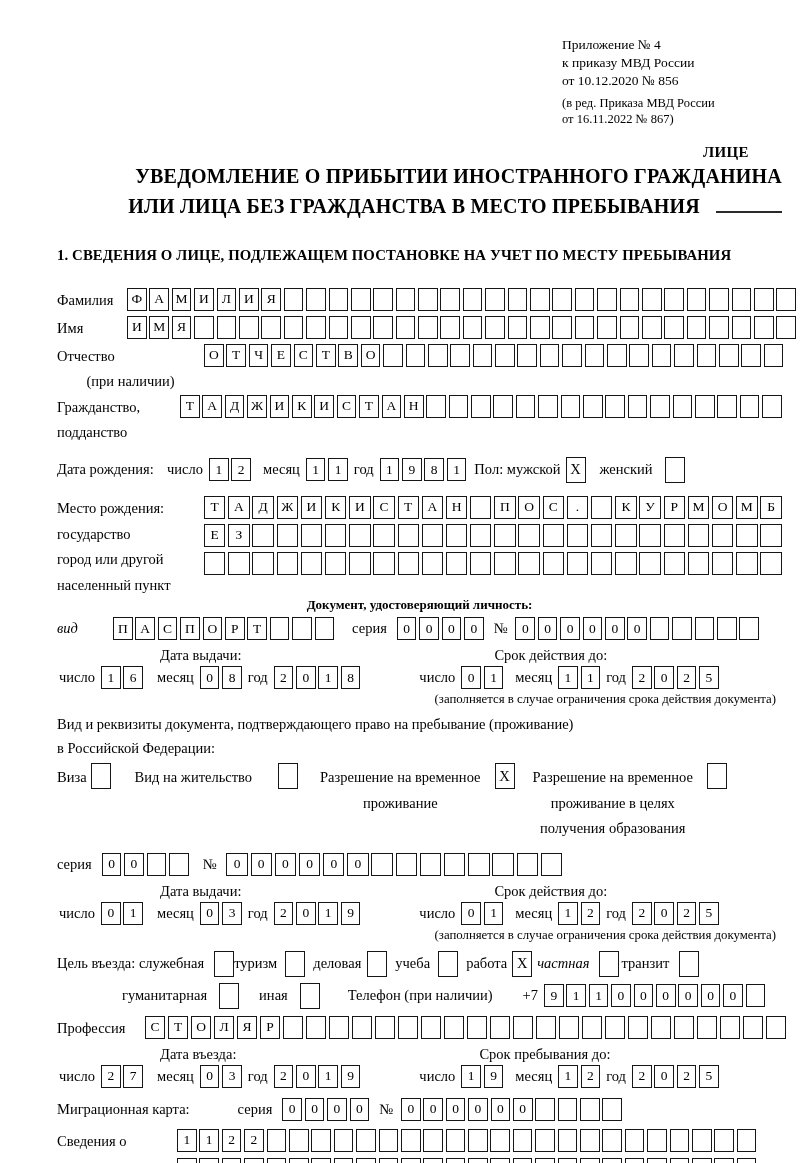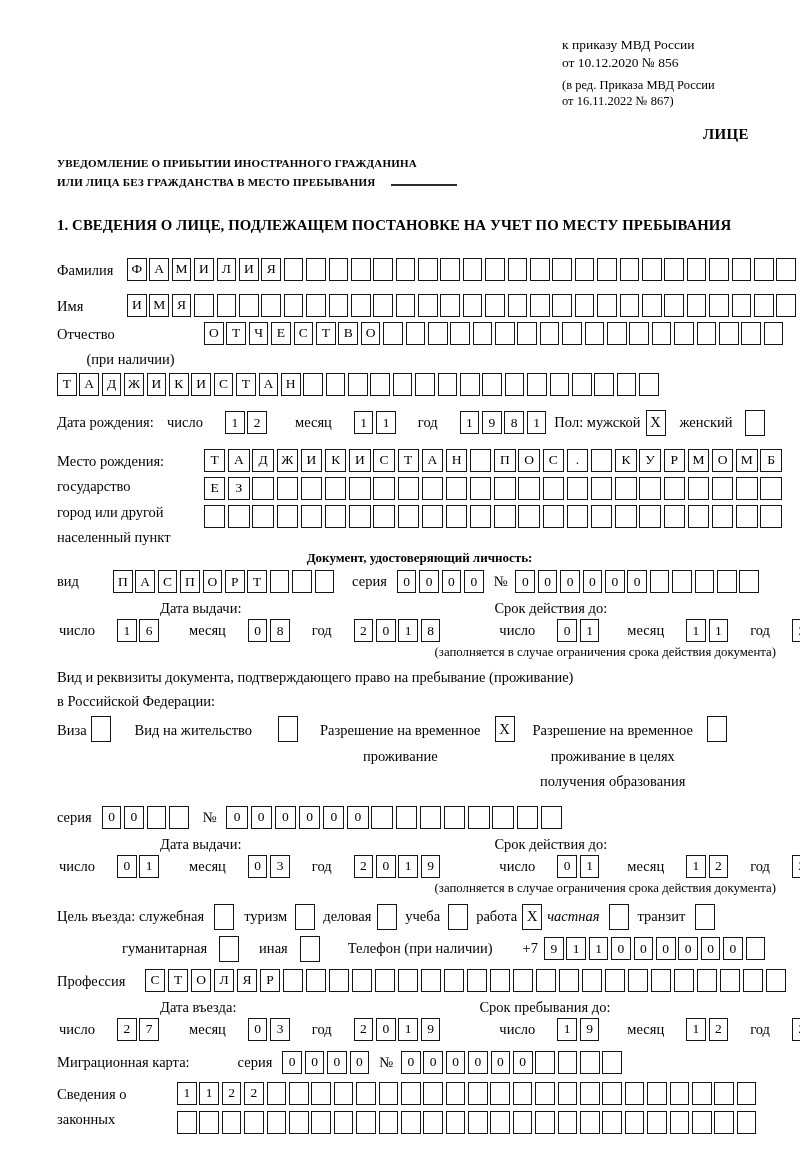--- a/index.html
+++ b/index.html
@@ -4,47 +4,48 @@
 <style>
   html,body{margin:0;padding:0;background:#fff;}
   body{width:800px;height:1163px;overflow:hidden;color:#000;
        font-family:"Liberation Serif", serif;font-size:14.5px;}
   .page{padding:36px 18px 0 57px;box-sizing:border-box;width:800px;}
 
   
   .appendix{margin-left:505px;width:215px;font-size:13.5px;line-height:1.34;}
   .appendix .amend{font-size:12.5px;margin-top:5px;line-height:1.3;}
   .forma{font-weight:bold;font-size:15px;text-align:right;padding-right:33px;margin-top:16px;letter-spacing:.4px;}
-  .title{text-align:left;font-weight:bold;font-size:11px;line-height:1.5;margin-top:12px;letter-spacing:.2px;}
+  .title{text-align:right;font-weight:bold;font-size:20px;line-height:1.5;margin-top:0;letter-spacing:.2px;}
   .blankline{display:inline-block;width:66px;border-bottom:2.2px solid #2a2a2a;height:13px;margin-left:16px;}
   .sect{font-weight:bold;font-size:14.8px;margin-top:26px;letter-spacing:.1px;}
 
   
   .row{display:flex;align-items:flex-start;}
   .lbl{flex:none;padding-top:3px;line-height:1.35;}
   .cells{display:flex;gap:2.8px;flex:none;}
   .cell{box-sizing:border-box;flex:none;width:19.6px;height:23px;border:1.9px solid #161616;
         display:flex;align-items:center;justify-content:center;font-size:13.5px;background:#fff;}
   .cells.wide .cell{width:21.4px;}
   .cells.prof .cell{width:20.2px;}
   .cbx{box-sizing:border-box;flex:none;width:20px;height:26px;border:1.9px solid #161616;
        display:flex;align-items:center;justify-content:center;font-size:14.5px;background:#fff;}
-  .dg{display:flex;align-items:center;gap:20px;flex:none;}
+  .dg{display:flex;align-items:center;gap:4px;flex:none;}
   .dg .lab{padding:0 2px;}
   .stack{display:flex;flex-direction:column;}
   .note{font-size:12.8px;}
   .ctr{text-align:center;}
   .bold{font-weight:bold;}
 </style>
 </head>
 <body>
 
 <div class="page">
 
   <div class="appendix">
+    <div>Приложение № 4</div>
     <div>к приказу МВД России</div>
     <div>от 10.12.2020 № 856</div>
     <div class="amend">
       <div>(в ред. Приказа МВД России</div>
       <div>от 16.11.2022 № 867)</div>
     </div>
   </div>
 
   <div class="forma">ЛИЦЕ</div>
 
@@ -84,21 +85,21 @@
         <span class="cell"></span>
         <span class="cell"></span>
         <span class="cell"></span>
         <span class="cell"></span>
         <span class="cell"></span>
         <span class="cell"></span>
         <span class="cell"></span>
       </div>
   </div>
 
-  <div class="row" style="margin-top:13px;">
+  <div class="row" style="margin-top:5px;">
     <div class="lbl" style="width:70px;">Имя</div>
     <div class="cells">
         <span class="cell">И</span>
         <span class="cell">М</span>
         <span class="cell">Я</span>
         <span class="cell"></span>
         <span class="cell"></span>
         <span class="cell"></span>
         <span class="cell"></span>
         <span class="cell"></span>
@@ -156,20 +157,24 @@
         <span class="cell"></span>
         <span class="cell"></span>
         <span class="cell"></span>
         <span class="cell"></span>
         <span class="cell"></span>
         <span class="cell"></span>
       </div>
   </div>
 
   <div class="row" style="margin-top:3px;">
+    <div class="lbl stack" style="width:123px;">
+      <span>Гражданство,</span>
+      <span style="margin-top:6px;">подданство</span>
+    </div>
     <div class="cells">
         <span class="cell">Т</span>
         <span class="cell">А</span>
         <span class="cell">Д</span>
         <span class="cell">Ж</span>
         <span class="cell">И</span>
         <span class="cell">К</span>
         <span class="cell">И</span>
         <span class="cell">С</span>
         <span class="cell">Т</span>
@@ -306,21 +311,21 @@
           <span class="cell"></span>
           <span class="cell"></span>
           <span class="cell"></span>
         </div>
     </div>
   </div>
 
   <div class="ctr bold" style="margin-top:2px;font-size:13px;">Документ, удостоверяющий личность:</div>
 
   <div class="row" style="margin-top:4px;align-items:center;">
-    <div class="lbl" style="width:56px;padding-top:0;">вид</div>
+    <div class="lbl" style="width:56px;padding-top:0;font-style:italic;">вид</div>
     <div class="cells">
         <span class="cell">П</span>
         <span class="cell">А</span>
         <span class="cell">С</span>
         <span class="cell">П</span>
         <span class="cell">О</span>
         <span class="cell">Р</span>
         <span class="cell">Т</span>
         <span class="cell"></span>
         <span class="cell"></span>
@@ -489,31 +494,31 @@
           <span class="cell">5</span>
         </span>
     </div>
   </div>
 
   <div class="note" style="text-align:right;padding-right:6px;margin-top:3px;">(заполняется в случае ограничения срока действия документа)</div>
 
   <div class="row" style="margin-top:8px;align-items:center;">
     <span>Цель въезда: служебная</span>
     <span class="cbx" style="margin-left:10px;"></span>
-    <span style="margin-left:10px;">туризм</span>
+    <span style="">туризм</span>
     <span class="cbx" style="margin-left:8px;"></span>
     <span style="margin-left:8px;">деловая</span>
     <span class="cbx" style="margin-left:6px;"></span>
     <span style="margin-left:8px;">учеба</span>
     <span class="cbx" style="margin-left:8px;"></span>
     <span style="margin-left:8px;">работа</span>
     <span class="cbx" style="margin-left:5px;">X</span>
     <span style="margin-left:5px;font-style:italic;">частная</span>
     <span class="cbx" style="margin-left:10px;"></span>
-    <span style="margin-left:8px;font-family:Liberation Serif, serif;">транзит</span>
+    <span style="margin-left:2px;font-family:Liberation Serif, serif;">транзит</span>
     <span class="cbx" style="margin-left:10px;"></span>
   </div>
 
   <div class="row" style="margin-top:6px;align-items:center;">
     <span style="margin-left:65px;">гуманитарная</span>
     <span class="cbx" style="margin-left:12px;"></span>
     <span style="margin-left:20px;">иная</span>
     <span class="cbx" style="margin-left:12px;"></span>
     <span style="margin-left:28px;">Телефон (при наличии)</span>
     <span style="margin-left:30px;">+7</span>

